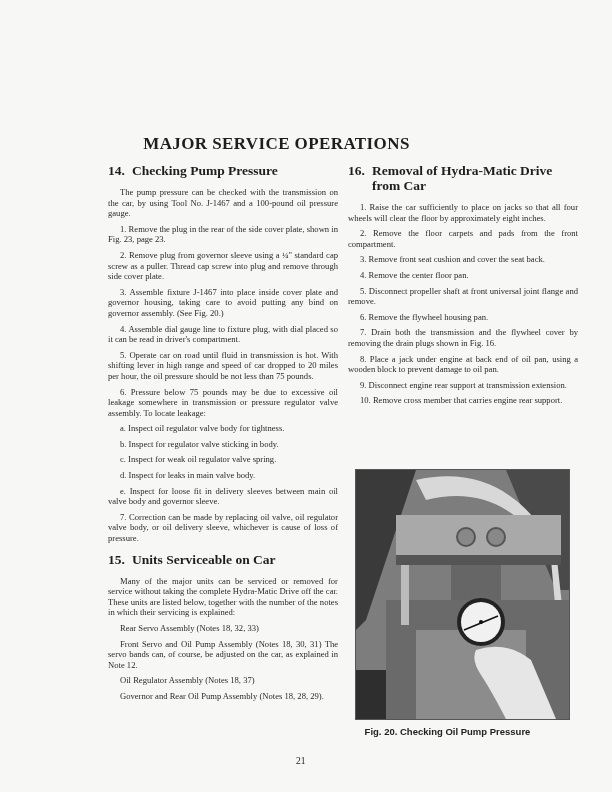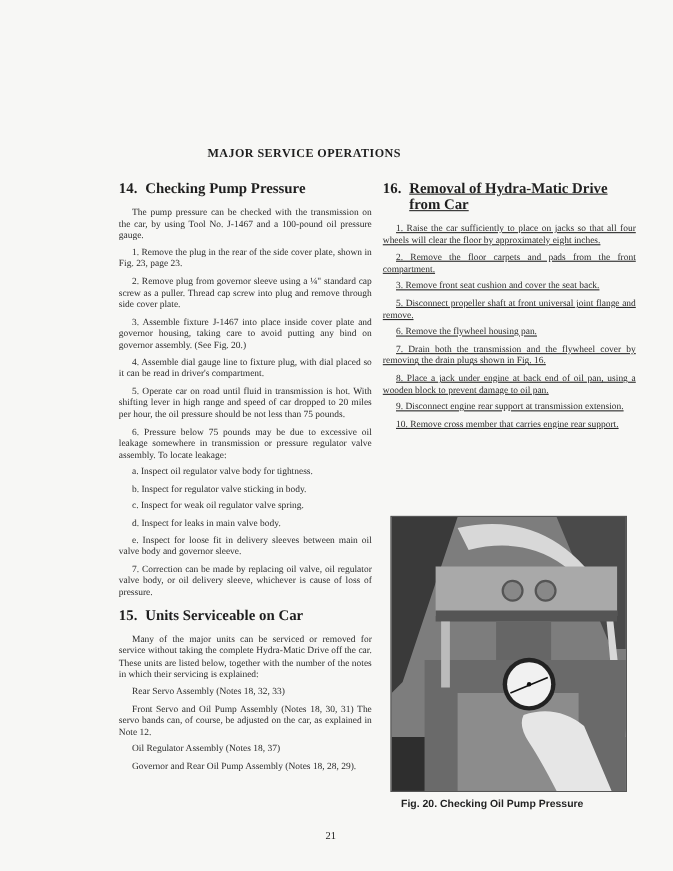--- a/index.html
+++ b/index.html
@@ -1,20 +1,20 @@
 <!DOCTYPE html>
 <html><head>
 <meta charset="utf-8">
 <style>
   html,body{margin:0;padding:0;}
   body{width:612px;height:792px;background:#f7f7f5;position:relative;overflow:hidden;font-family:"DejaVu Serif","Liberation Serif",serif;color:#2a2a2a;}
-  .page-title{position:absolute;left:0;width:553px;top:134px;text-align:center;font-family:"Liberation Serif",serif;font-weight:bold;font-size:11px;letter-spacing:0.4px;color:#1e1e1e;}
+  .page-title{position:absolute;left:0;width:553px;top:134px;text-align:center;font-family:"Liberation Serif",serif;font-weight:bold;font-size:17px;letter-spacing:0.4px;color:#1e1e1e;}
   .col{position:absolute;top:163px;width:230px;}
   .col-left{left:108px;}
-  .col-right{left:348px;text-decoration:underline;}
+  .col-right{left:348px;}
   h2{font-family:"Liberation Serif",serif;font-weight:bold;font-size:13.5px;margin:0 0 9px 0;color:#1e1e1e;line-height:15px;}
   h2 .num{display:inline-block;width:24px;}
   h2 .cont{display:block;padding-left:24px;}
   p{margin:0 0 5px 0;font-size:8.6px;line-height:10.6px;text-align:justify;text-indent:12px;font-family:"Liberation Serif",serif;}
   p.sub{text-indent:12px;}
   p.hang{padding-left:12px;text-indent:-12px;}
   .photo{position:absolute;left:355px;top:469px;width:213px;height:249px;border:1px solid #555;overflow:hidden;background:#8a8a8a;}
   .caption{position:absolute;left:341px;top:726px;width:213px;text-align:center;font-family:"Liberation Sans",sans-serif;font-weight:bold;font-size:9.5px;color:#222;}
   .page-number{position:absolute;left:296px;top:756px;font-family:"Liberation Serif",serif;font-size:9.5px;color:#222;text-align:center;}
 </style>
@@ -45,20 +45,21 @@
   <p>Front Servo and Oil Pump Assembly (Notes 18, 30, 31) The servo bands can, of course, be adjusted on the car, as explained in Note 12.</p>
   <p>Oil Regulator Assembly (Notes 18, 37)</p>
   <p class="hang" style="padding-left:24px;text-indent:-12px;">Governor and Rear Oil Pump Assembly (Notes 18, 28, 29).</p>
 </div>
 
 <div class="col col-right">
   <h2><span class="num">16.</span><span>Removal of Hydra-Matic Drive</span><span class="cont">from Car</span></h2>
   <p>1. Raise the car sufficiently to place on jacks so that all four wheels will clear the floor by approximately eight inches.</p>
   <p>2. Remove the floor carpets and pads from the front compartment.</p>
   <p>3. Remove front seat cushion and cover the seat back.</p>
+  <p>4. Remove the center floor pan.</p>
   <p>5. Disconnect propeller shaft at front universal joint flange and remove.</p>
   <p>6. Remove the flywheel housing pan.</p>
   <p>7. Drain both the transmission and the flywheel cover by removing the drain plugs shown in Fig. 16.</p>
   <p>8. Place a jack under engine at back end of oil pan, using a wooden block to prevent damage to oil pan.</p>
   <p>9. Disconnect engine rear support at transmission extension.</p>
   <p>10. Remove cross member that carries engine rear support.</p>
 </div>
 
 <div class="photo">
   <svg width="213" height="249" viewBox="0 0 213 249">

